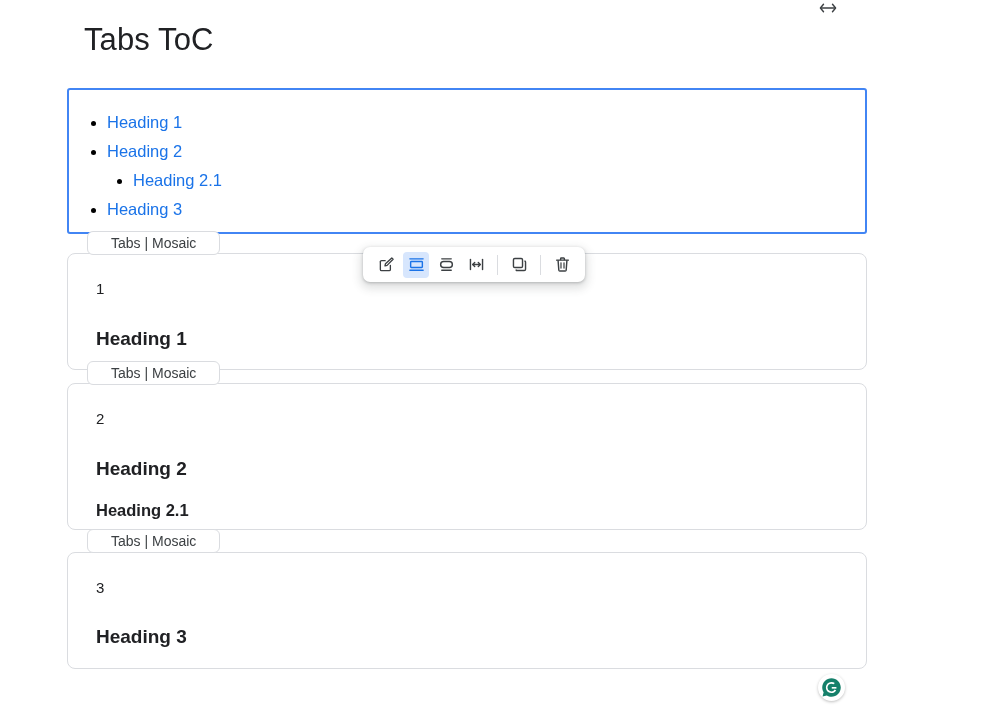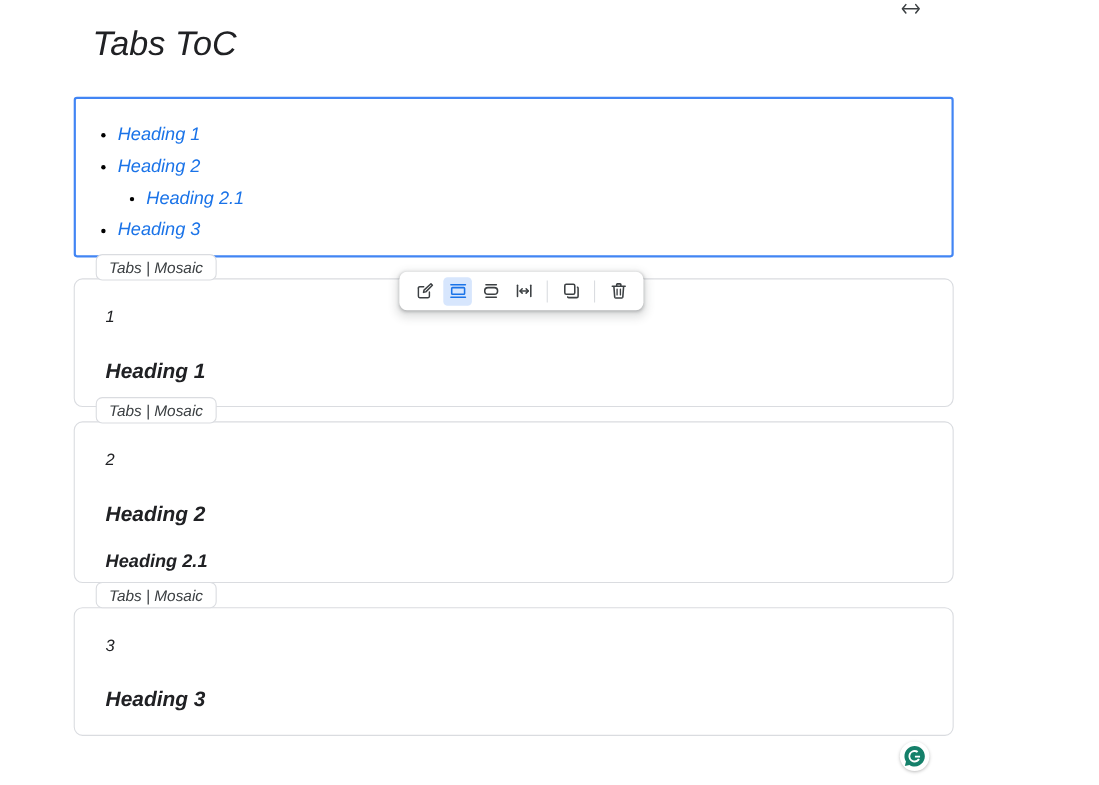--- a/index.html
+++ b/index.html
@@ -12,21 +12,20 @@
     background: #ffffff;
     font-family: "Liberation Sans", sans-serif;
     overflow: hidden;
   }
 
   .page {
     position: relative;
     width: 895px;
     height: 714px;
     background: #ffffff;
-    font-style: italic;
   }
 
   
   .resize-handle {
     position: absolute;
     top: 0px;
     left: 816px;
     width: 24px;
     height: 16px;
     display: flex;
@@ -144,21 +143,21 @@
     color: #202124;
     line-height: 22px;
     margin: 0;
   }
 
   
   .mosaic-tab {
     position: absolute;
     left: 87px;
     height: 24px;
-    padding: 0 11px;
+    padding: 0 23px;
     display: inline-flex;
     align-items: center;
     background: #ffffff;
     border: 1px solid #dadce0;
     border-radius: 6px;
     color: #3c4043;
     font-size: 14px;
     line-height: 22px;
     white-space: nowrap;
     cursor: pointer;

